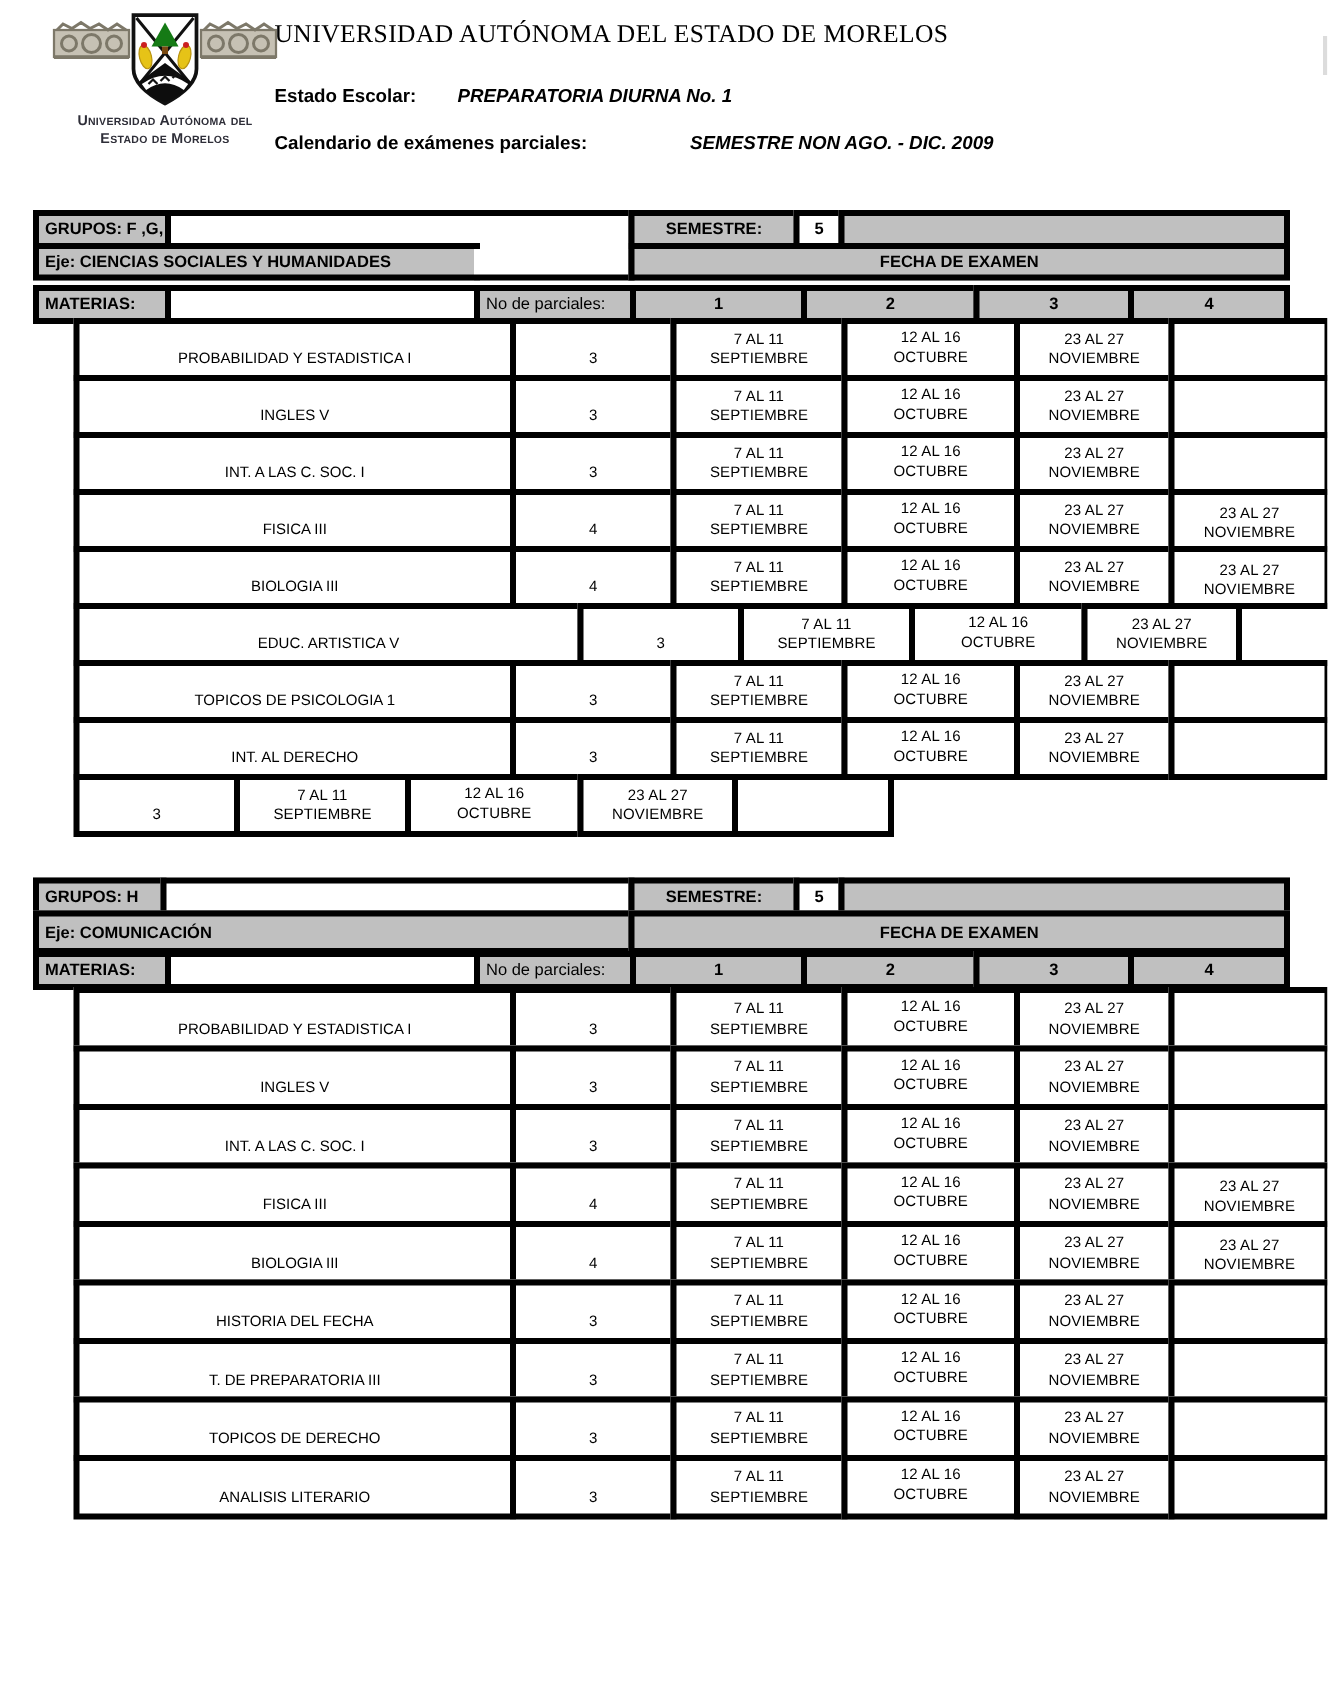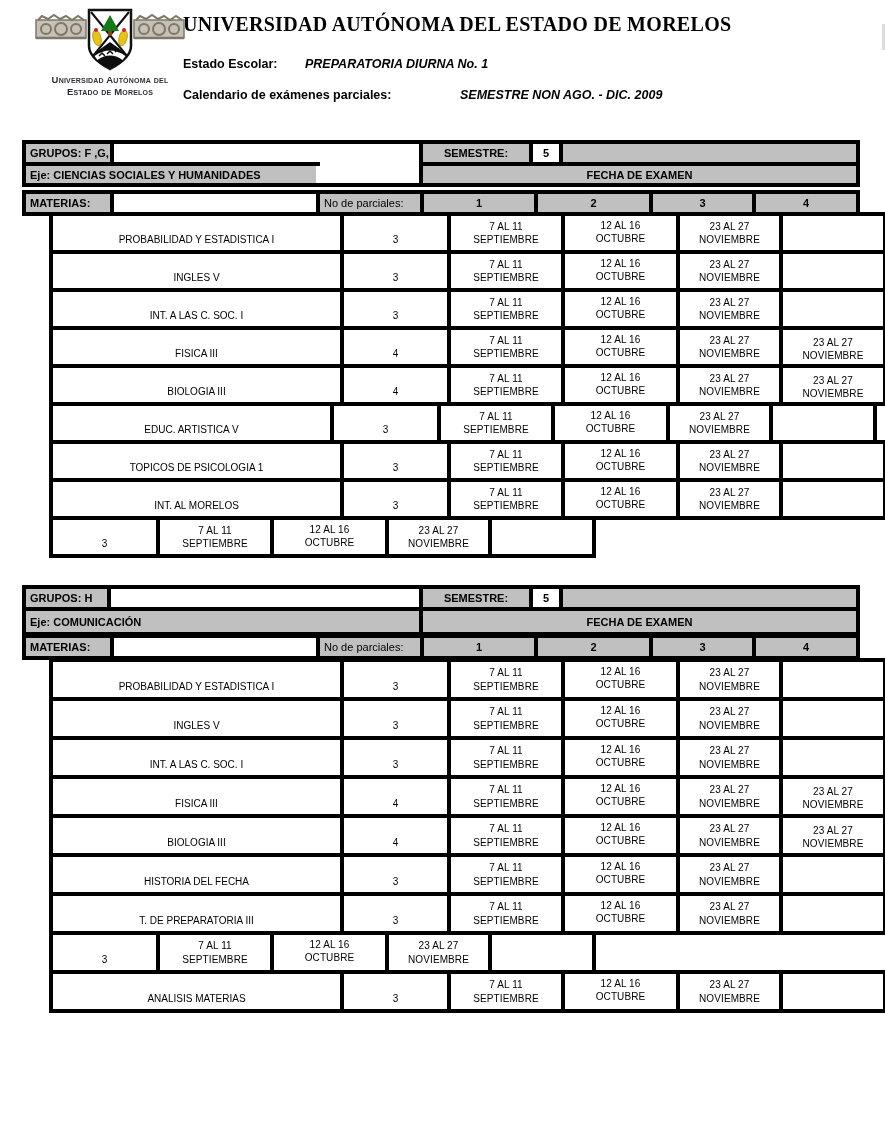--- a/index.html
+++ b/index.html
@@ -4,21 +4,21 @@
 <style>
   html,body{margin:0;padding:0;background:#fff;}
   .page{position:relative;width:885px;height:1134px;background:#fff;overflow:hidden;
         font-family:"Liberation Sans",sans-serif;color:#000;}
 
   
   .logo{position:absolute;left:34px;top:6px;width:152px;text-align:center;}
   .logo-caption{margin-top:-2px;font-size:9.5px;font-weight:bold;line-height:1.25;
                 color:#2e2e38;font-variant:small-caps;letter-spacing:.2px;}
   .doc-title{position:absolute;left:183px;top:13px;margin:0;
-             font-family:"Liberation Serif",serif;font-weight:bold;font-size:20px;
+             font-family:"Liberation Serif",serif;font-weight:normal;font-size:17px;
              letter-spacing:.3px;white-space:nowrap;}
   .field-label{position:absolute;font-size:12.5px;font-weight:bold;white-space:nowrap;}
   .field-value{position:absolute;font-size:12.5px;font-weight:bold;font-style:italic;white-space:nowrap;}
   .edge-artifact{position:absolute;right:0;top:24px;width:3px;height:26px;background:#dcdcdc;}
 
   
   .exam-table{position:absolute;left:22px;width:838px;}
   .hcell{position:absolute;box-sizing:border-box;border:4px solid #000;
          display:flex;align-items:center;font-size:11px;overflow:hidden;white-space:nowrap;}
   .g{background:#c0c0c0;} .w{background:#fff;}
@@ -162,21 +162,21 @@
             <div class="bcell date" style="width: 118px;">7  AL  11
 SEPTIEMBRE</div>
             <div class="bcell date topa" style="width: 119px;">12  AL  16
 OCTUBRE</div>
             <div class="bcell date" style="width: 107px;">23  AL  27
 NOVIEMBRE</div>
             <div class="bcell date topb" style="width: 108px;">23  AL  27
 NOVIEMBRE</div>
           </div>
           <div class="brow" style="height: 42px;">
-            <div class="bcell materia" style="width: 285px;">EDUC. ARTISTICA V</div>
+            <div class="bcell materia" style="width: 340px;">EDUC. ARTISTICA V</div>
             <div class="bcell parc" style="width: 111px;">3</div>
             <div class="bcell date" style="width: 118px;">7  AL  11
 SEPTIEMBRE</div>
             <div class="bcell date topa" style="width: 119px;">12  AL  16
 OCTUBRE</div>
             <div class="bcell date" style="width: 107px;">23  AL  27
 NOVIEMBRE</div>
             <div class="bcell date topb" style="width: 108px;"></div>
           </div>
           <div class="brow" style="height: 42px;">
@@ -184,21 +184,21 @@
             <div class="bcell parc" style="width: 111px;">3</div>
             <div class="bcell date" style="width: 118px;">7  AL  11
 SEPTIEMBRE</div>
             <div class="bcell date topa" style="width: 119px;">12  AL  16
 OCTUBRE</div>
             <div class="bcell date" style="width: 107px;">23  AL  27
 NOVIEMBRE</div>
             <div class="bcell date topb" style="width: 108px;"></div>
           </div>
           <div class="brow" style="height: 42px;">
-            <div class="bcell materia" style="width: 295px;">INT. AL MORELOS</div>
+            <div class="bcell materia" style="width: 295px;">INT. AL DERECHO</div>
             <div class="bcell parc" style="width: 111px;">3</div>
             <div class="bcell date" style="width: 118px;">7  AL  11
 SEPTIEMBRE</div>
             <div class="bcell date topa" style="width: 119px;">12  AL  16
 OCTUBRE</div>
             <div class="bcell date" style="width: 107px;">23  AL  27
 NOVIEMBRE</div>
             <div class="bcell date topb" style="width: 108px;"></div>
           </div>
           <div class="brow" style="height: 42px;">
@@ -302,31 +302,32 @@
             <div class="bcell parc" style="width: 111px;">3</div>
             <div class="bcell date" style="width: 118px;">7  AL  11
 SEPTIEMBRE</div>
             <div class="bcell date topa" style="width: 119px;">12  AL  16
 OCTUBRE</div>
             <div class="bcell date" style="width: 107px;">23  AL  27
 NOVIEMBRE</div>
             <div class="bcell date topb" style="width: 108px;"></div>
           </div>
           <div class="brow" style="height: 43px;">
-            <div class="bcell parc" style="width: 111px;">3</div>
-            <div class="bcell date" style="width: 118px;">7  AL  11
-SEPTIEMBRE</div>
-            <div class="bcell date topa" style="width: 119px;">12  AL  16
-OCTUBRE</div>
-            <div class="bcell date" style="width: 107px;">23  AL  27
-NOVIEMBRE</div>
-            <div class="bcell date topb" style="width: 108px;"></div>
-          </div>
-          <div class="brow" style="height: 43px;">
-            <div class="bcell materia" style="width: 295px;">ANALISIS MATERIAS</div>
+            <div class="bcell materia" style="width: 295px;">TOPICOS DE DERECHO</div>
+            <div class="bcell parc" style="width: 111px;">3</div>
+            <div class="bcell date" style="width: 118px;">7  AL  11
+SEPTIEMBRE</div>
+            <div class="bcell date topa" style="width: 119px;">12  AL  16
+OCTUBRE</div>
+            <div class="bcell date" style="width: 107px;">23  AL  27
+NOVIEMBRE</div>
+            <div class="bcell date topb" style="width: 108px;"></div>
+          </div>
+          <div class="brow" style="height: 43px;">
+            <div class="bcell materia" style="width: 295px;">ANALISIS LITERARIO</div>
             <div class="bcell parc" style="width: 111px;">3</div>
             <div class="bcell date" style="width: 118px;">7  AL  11
 SEPTIEMBRE</div>
             <div class="bcell date topa" style="width: 119px;">12  AL  16
 OCTUBRE</div>
             <div class="bcell date" style="width: 107px;">23  AL  27
 NOVIEMBRE</div>
             <div class="bcell date topb" style="width: 108px;"></div>
           </div>
         </div>

